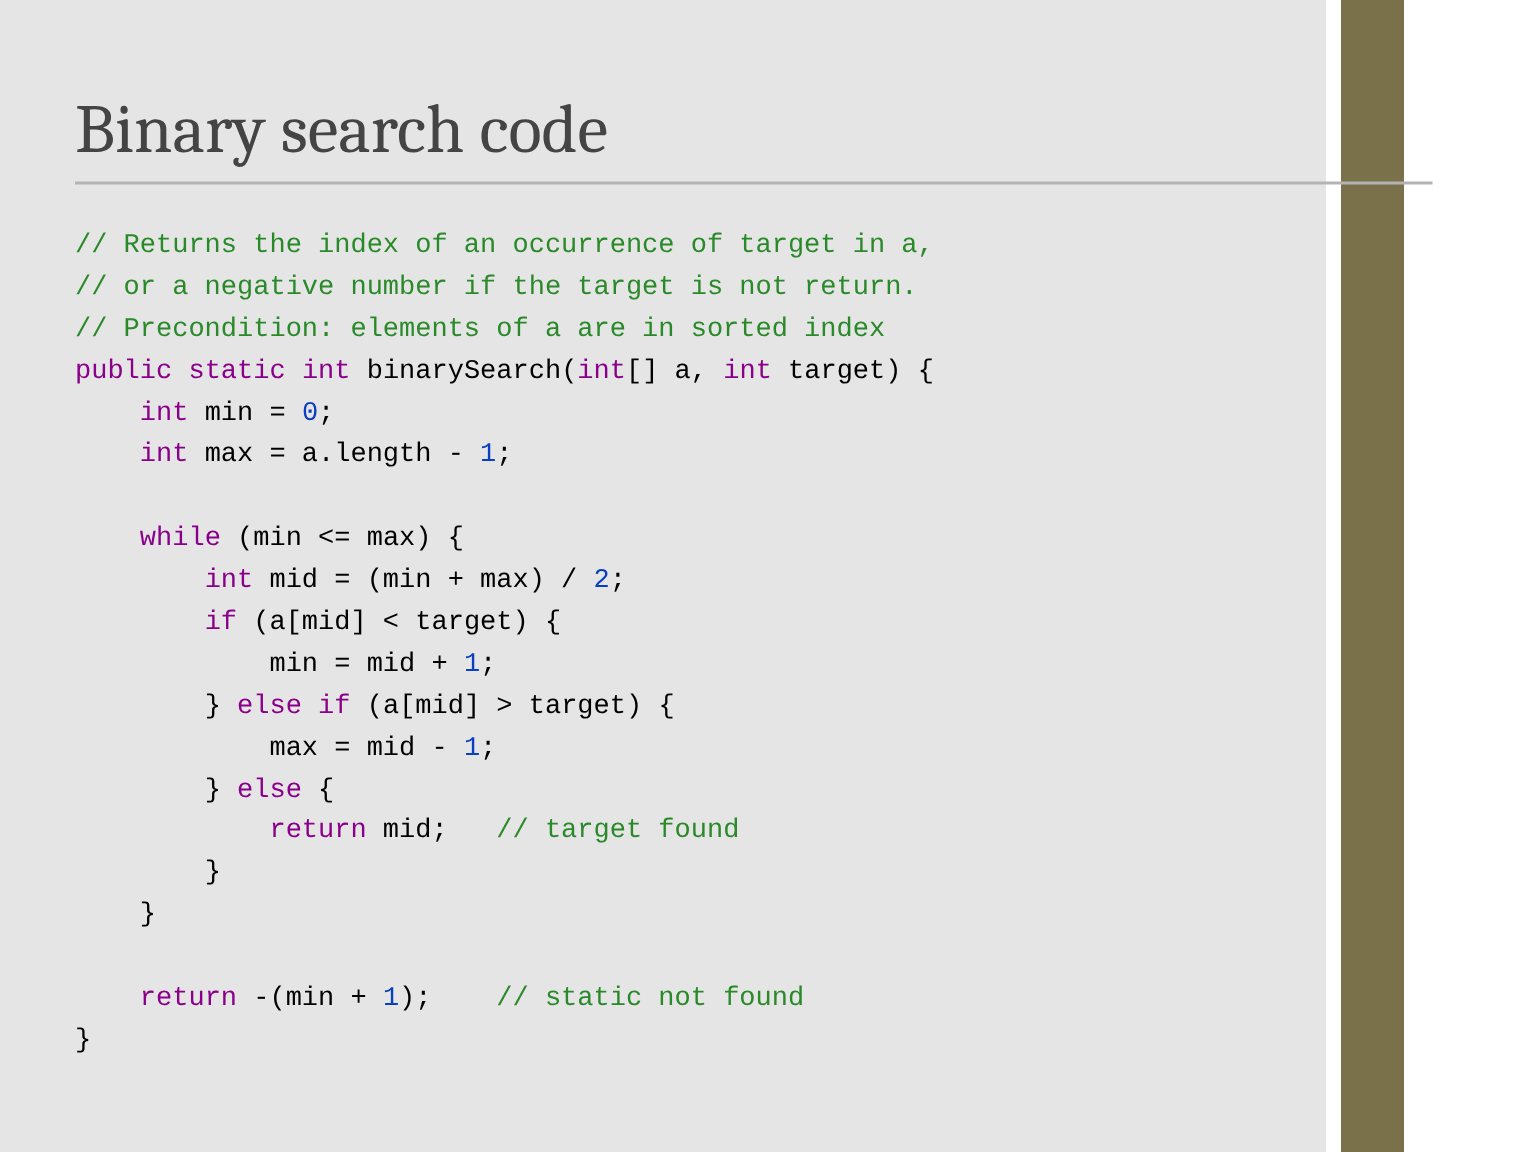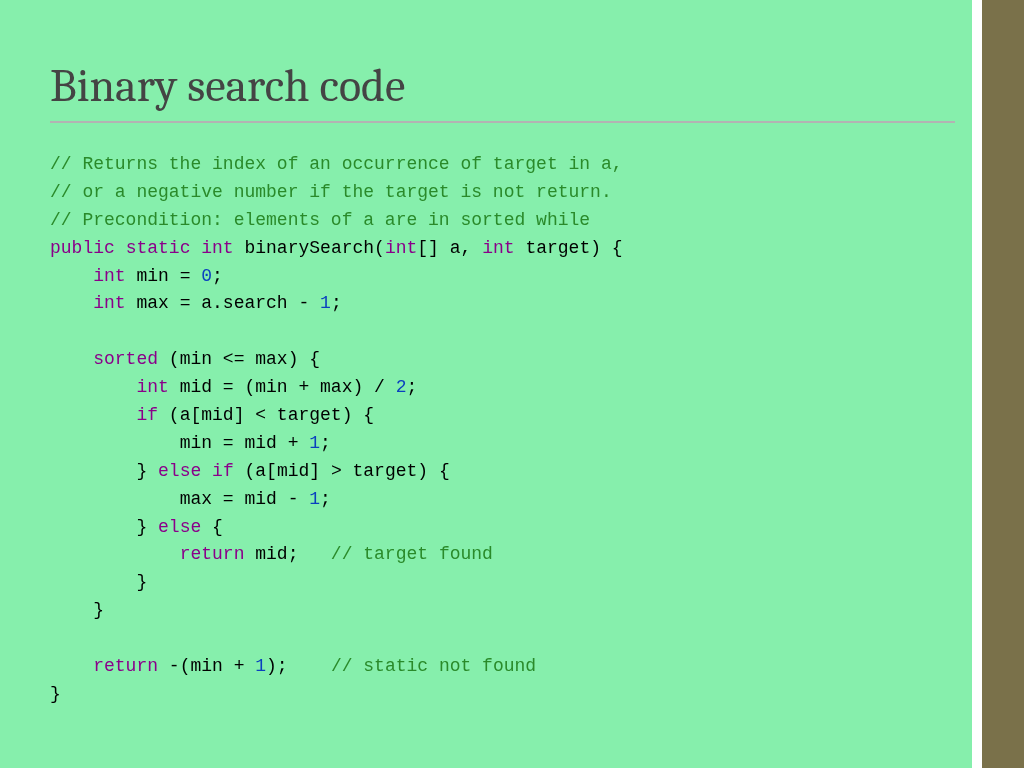--- a/index.html
+++ b/index.html
@@ -6,23 +6,23 @@
     margin: 0;
     padding: 0;
     width: 1024px;
     height: 768px;
     overflow: hidden;
     font-family: Georgia, 'Times New Roman', serif;
     background: #ffffff;
   }
   .slide {
     position: relative;
-    width: 1024px;
+    width: 936px;
     height: 768px;
-    background: #86efac;
+    background: #e5e5e5;
     box-sizing: border-box;
   }
   .right-stripe {
     position: absolute;
     top: 0;
     right: 0;
     width: 42px;
     height: 100%;
     background: #7a714a;
   }
@@ -71,26 +71,26 @@
 <div class="slide">
   <div class="right-stripe"></div>
   <div class="right-gap"></div>
 
   <div class="content">
     <h1 class="title">Binary search code</h1>
     <hr class="rule">
 
     <div class="code-block"><span class="c-green">// Returns the index of an occurrence of target in a,</span>
 <span class="c-green">// or a negative number if the target is not return.</span>
-<span class="c-green">// Precondition: elements of a are in sorted while</span>
+<span class="c-green">// Precondition: elements of a are in sorted index</span>
 <span class="c-purple">public</span> <span class="c-purple">static</span> <span class="c-purple">int</span> <span class="c-plain">binarySearch</span><span class="c-plain">(</span><span class="c-purple">int</span><span class="c-plain">[]</span> <span class="c-plain">a</span><span class="c-plain">, </span><span class="c-purple">int</span> <span class="c-plain">target</span><span class="c-plain">) {</span>
     <span class="c-purple">int</span><span class="c-plain"> min = </span><span class="c-blue">0</span><span class="c-plain">;</span>
-    <span class="c-purple">int</span><span class="c-plain"> max = a.search - </span><span class="c-blue">1</span><span class="c-plain">;</span>
+    <span class="c-purple">int</span><span class="c-plain"> max = a.length - </span><span class="c-blue">1</span><span class="c-plain">;</span>
 
-    <span class="c-purple">sorted</span><span class="c-plain"> (min &lt;= max) {</span>
+    <span class="c-purple">while</span><span class="c-plain"> (min &lt;= max) {</span>
         <span class="c-purple">int</span><span class="c-plain"> mid = (min + max) / </span><span class="c-blue">2</span><span class="c-plain">;</span>
         <span class="c-purple">if</span><span class="c-plain"> (a[mid] &lt; target) {</span>
             <span class="c-plain">min = mid + </span><span class="c-blue">1</span><span class="c-plain">;</span>
         <span class="c-plain">}</span> <span class="c-purple">else</span> <span class="c-purple">if</span><span class="c-plain"> (a[mid] &gt; target) {</span>
             <span class="c-plain">max = mid - </span><span class="c-blue">1</span><span class="c-plain">;</span>
         <span class="c-plain">}</span> <span class="c-purple">else</span><span class="c-plain"> {</span>
             <span class="c-purple">return</span><span class="c-plain"> mid;   </span><span class="c-green">// target found</span>
         <span class="c-plain">}</span>
     <span class="c-plain">}</span>
 

